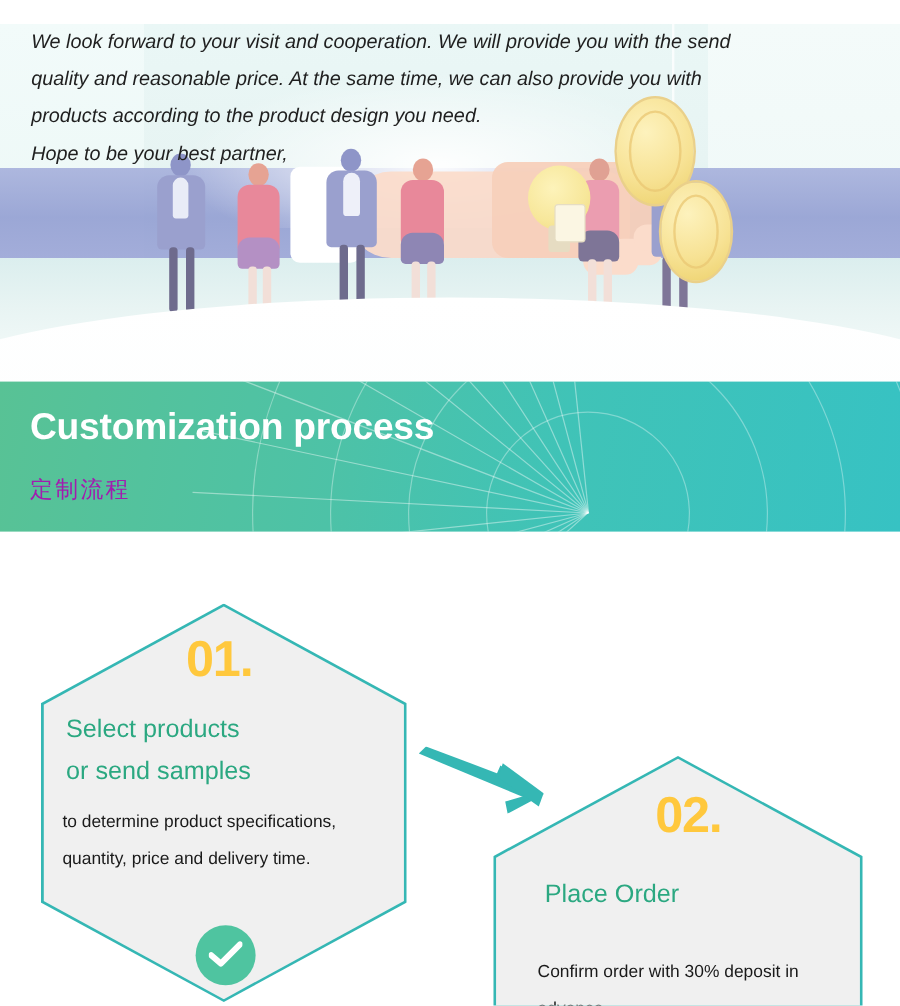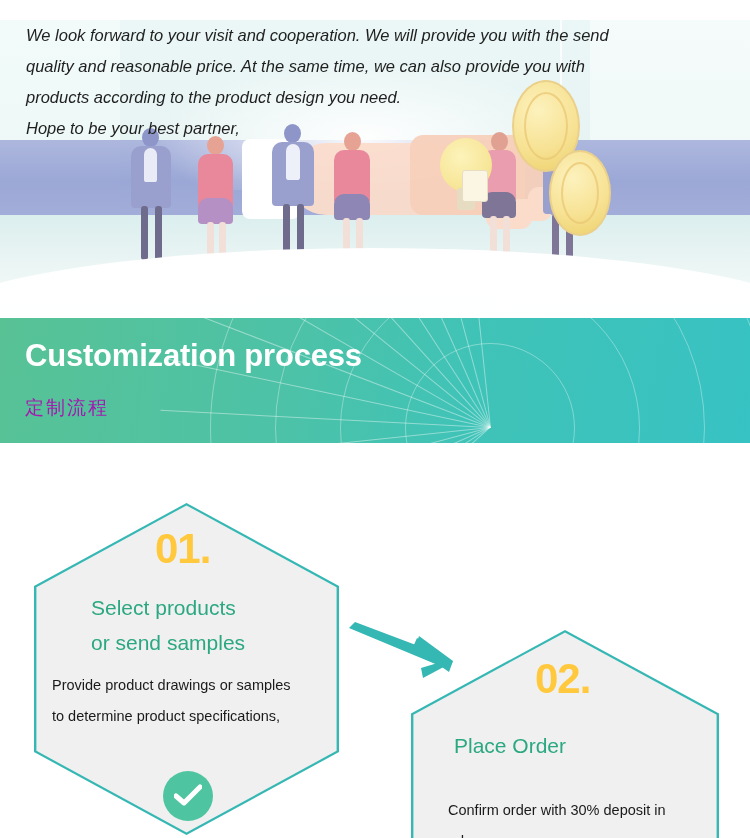--- a/index.html
+++ b/index.html
@@ -166,24 +166,24 @@
   .step-head{
     position:absolute; color:#2ba881; font-size:21px;
     line-height:35px; font-family:"Liberation Sans", sans-serif;
   }
   .step-body{
     position:absolute; color:#1a1a1a; font-size:14.5px; line-height:31px;
     font-family:"Liberation Sans", sans-serif;
   }
 
   .n1{ left:155px; top:525px; }
-  .h1{ left:55px; top:590px;margin-left:36px; }
+  .h1{ left:55px; top:590px; }
   .b1{ left:52px; top:670px; width:290px; }
 
-  .n2{ left:535px; top:655px;text-align:center; }
+  .n2{ left:546px; top:655px;text-align:center; }
   .h2{ left:454px; top:728px; }
   .b2{ left:448px; top:795px; width:290px; }
 
   
   .check{
     position:absolute; left:163px; top:771px; width:50px; height:50px;
     border-radius:50%; background:#4fc4a0;
   }
   .check svg{ position:absolute; left:11px; top:13px; }
 
@@ -314,22 +314,22 @@
 
 <div class="hex-border hex1">
   <div class="hex-inner"></div>
 </div>
 <div class="step-num n1">01.</div>
 <div class="step-head h1">
   <div>Select products</div>
   <div>or send samples</div>
 </div>
 <div class="step-body b1">
-  <div>Provide product drawings or samples</div>
   <div>to determine product specifications,</div>
+  <div>quantity, price and delivery time.</div>
 </div>
 <div class="check">
   <svg width="28" height="24" viewBox="0 0 28 24">
     <path d="M2 12 L10 19 L26 3" fill="none" stroke="#ffffff" stroke-width="5" stroke-linecap="round" stroke-linejoin="round"></path>
   </svg>
 </div>
 
 <div class="arrow">
   <svg width="120" height="62" viewBox="0 0 120 62">
     <polygon points="0,6 96,46 96,34 6,0" fill="#35b7b4"></polygon>

